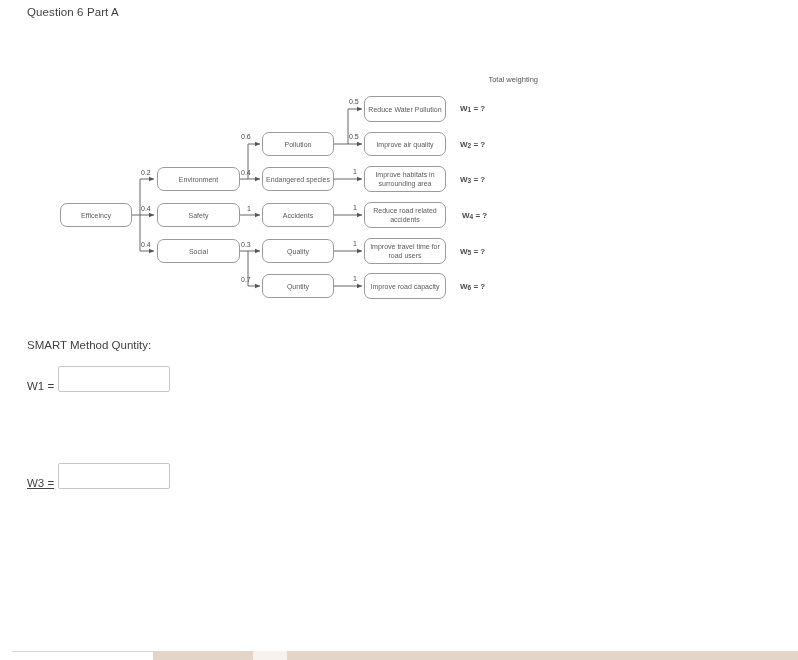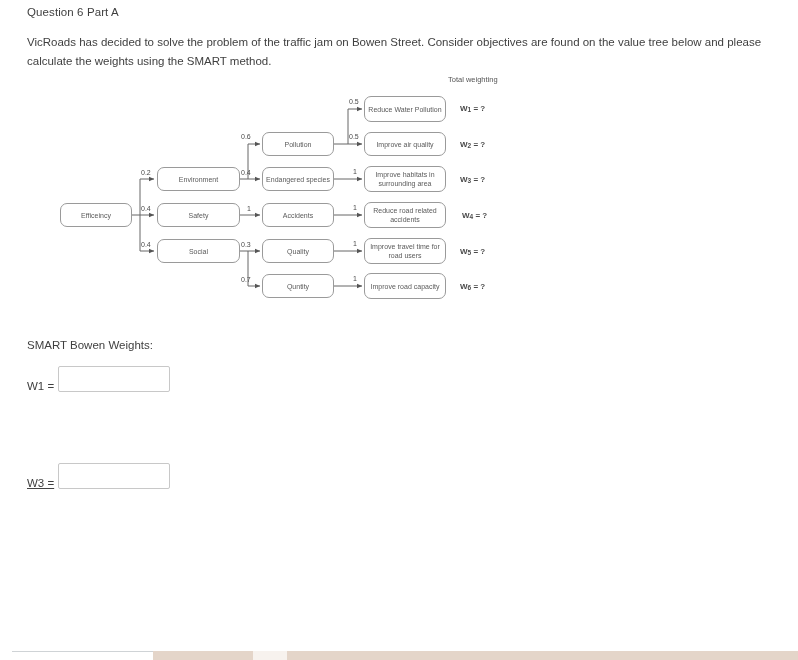--- a/index.html
+++ b/index.html
@@ -53,21 +53,21 @@
     width: 798px;
     height: 240px;
   }
   #diagram svg { display: block; }
 
   .dg-total-head {
     position: absolute;
     left: 436px;
     top: 5px;
     width: 90px;
-    text-align: left;
+    text-align: right;
     font-size: 7.5px;
     color: #555555;
   }
 
   .node {
     position: absolute;
     box-sizing: border-box;
     border: 1px solid #9a9a9a;
     border-radius: 7px;
     background: #ffffff;
@@ -173,21 +173,20 @@
     height: 9px;
     background: #e4d5c9;
   }
 </style>
 </head>
 <body>
 
 <div id="page">
 
   <div class="q-title">Question 6 Part A</div>
-  <div class="q-body">VicRoads has decided to solve the problem of the traffic jam on Bowen Street. Consider objectives are found on the value tree below and please calculate the weights using the SMART method.</div>
 
   <div id="diagram">
 
     <div class="dg-total-head">Total weighting</div>
 
     <svg width="798" height="240" style="position:absolute;left:0;top:0;">
       <defs>
         <marker id="arrow" markerWidth="6" markerHeight="6" refX="5" refY="3" orient="auto" markerUnits="userSpaceOnUse">
           <path d="M0,0.7 L5.2,3 L0,5.3 z" fill="#555555"></path>
         </marker>
@@ -282,21 +281,21 @@
     <div class="wlabel" style="left:448px; top:177px;">
       <span>W</span><sub>5</sub>
       <span>= ?</span>
     </div>
     <div class="wlabel" style="left:448px; top:212px;">
       <span>W</span><sub>6</sub>
       <span>= ?</span>
     </div>
   </div>
 
-  <div class="smart-head">SMART Bowen Weights:</div>
+  <div class="smart-head">SMART Method Quntity:</div>
 
   <div class="ans-row" style="top:364px;">
     <span class="ans-label">W1 =</span>
     <input class="ans-input" type="text" value="" style="">
   </div>
   <div class="ans-row" style="top:461px;text-decoration:underline;">
     <span class="ans-label">W3 =</span>
     <input class="ans-input" type="text" value="" style="">
   </div>
 

